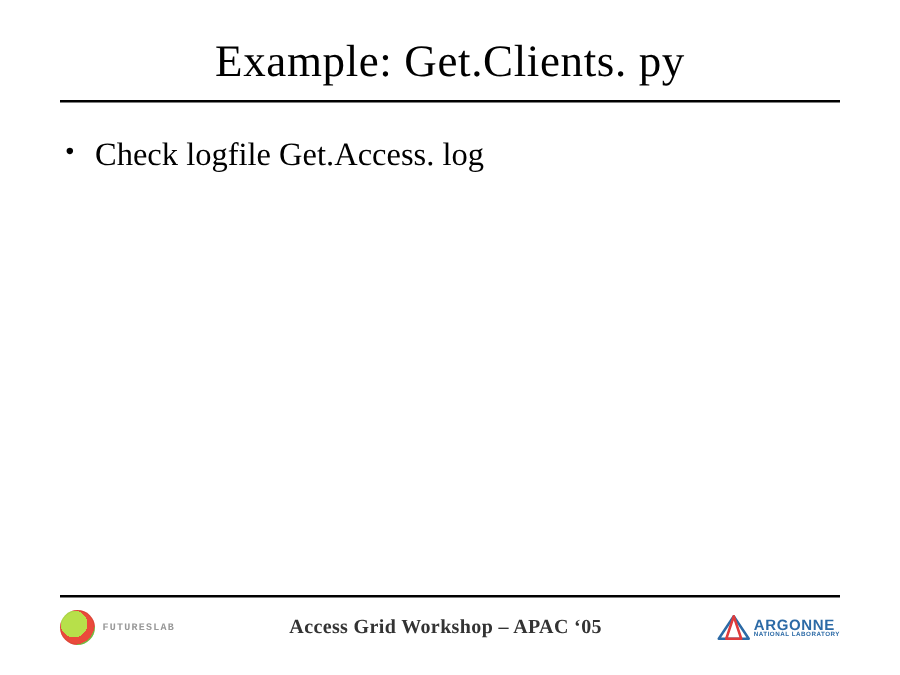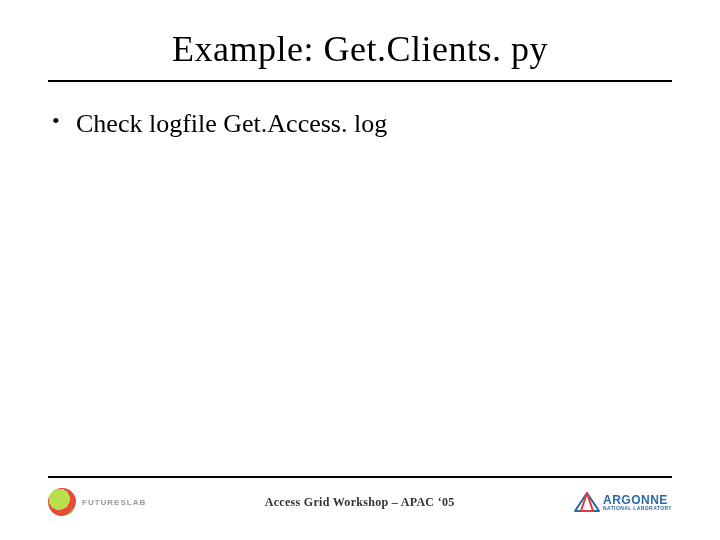--- a/index.html
+++ b/index.html
@@ -8,22 +8,22 @@
   .title { font-size: 36px; text-align: center; font-weight: 400; letter-spacing: 0.5px; margin-bottom: 10px; }
   .title-rule { border: none; border-top: 2px solid #000; margin: 0 0 24px 0; }
   .bullets { list-style: none; padding-left: 0; }
   .bullets li { font-size: 26px; line-height: 1.35; padding-left: 28px; position: relative; font-weight: 400; }
   .bullets li::before { content: "•"; position: absolute; left: 4px; top: 0; font-size: 22px; }
   .footer { position: absolute; left: 48px; right: 48px; bottom: 20px; }
   .footer-rule { border: none; border-top: 2px solid #000; margin-bottom: 10px; }
   .footer-row { display: flex; align-items: center; justify-content: space-between; gap: 12px; }
   .logo-left { display: flex; align-items: center; gap: 6px; }
   .fl-logo { width: 28px; height: 28px; border-radius: 50%; background: radial-gradient(circle at 40% 40%, #b7e04a 0 45%, #ea4a3b 45% 70%, #7bc043 70% 100%); box-shadow: 0 0 0 1px rgba(0,0,0,.06) inset; }
-  .fl-text { font-family: Liberation Sans, sans-serif; font-size: 8px; letter-spacing: 1px; color: #999; font-weight: 700; }
-  .footer-center { flex: 1; text-align: center; font-family: Georgia, serif; font-size: 12px; font-weight: 700; color: #333; letter-spacing: 0.3px; }
+  .fl-text { font-family: Liberation Mono, monospace; font-size: 8px; letter-spacing: 1px; color: #999; font-weight: 700; }
+  .footer-center { flex: 1; text-align: center; font-family: Georgia, serif; font-size: 16px; font-weight: 700; color: #333; letter-spacing: 0.3px; }
   .logo-right { display: flex; align-items: center; gap: 2px; }
   .ar-mark { width: 28px; height: 22px; position: relative; }
   .ar-mark svg { width: 28px; height: 22px; display: block; }
   .ar-text { display: flex; flex-direction: column; line-height: 1; }
   .ar-main { font-family: Arial, Helvetica, sans-serif; font-size: 12px; font-weight: 800; letter-spacing: 0.5px; color: #2c6aa6; }
   .ar-sub { font-family: Arial, Helvetica, sans-serif; font-size: 5px; font-weight: 700; letter-spacing: 0.4px; color: #2c6aa6; }
 </style>
 </head>
 <body>
 

